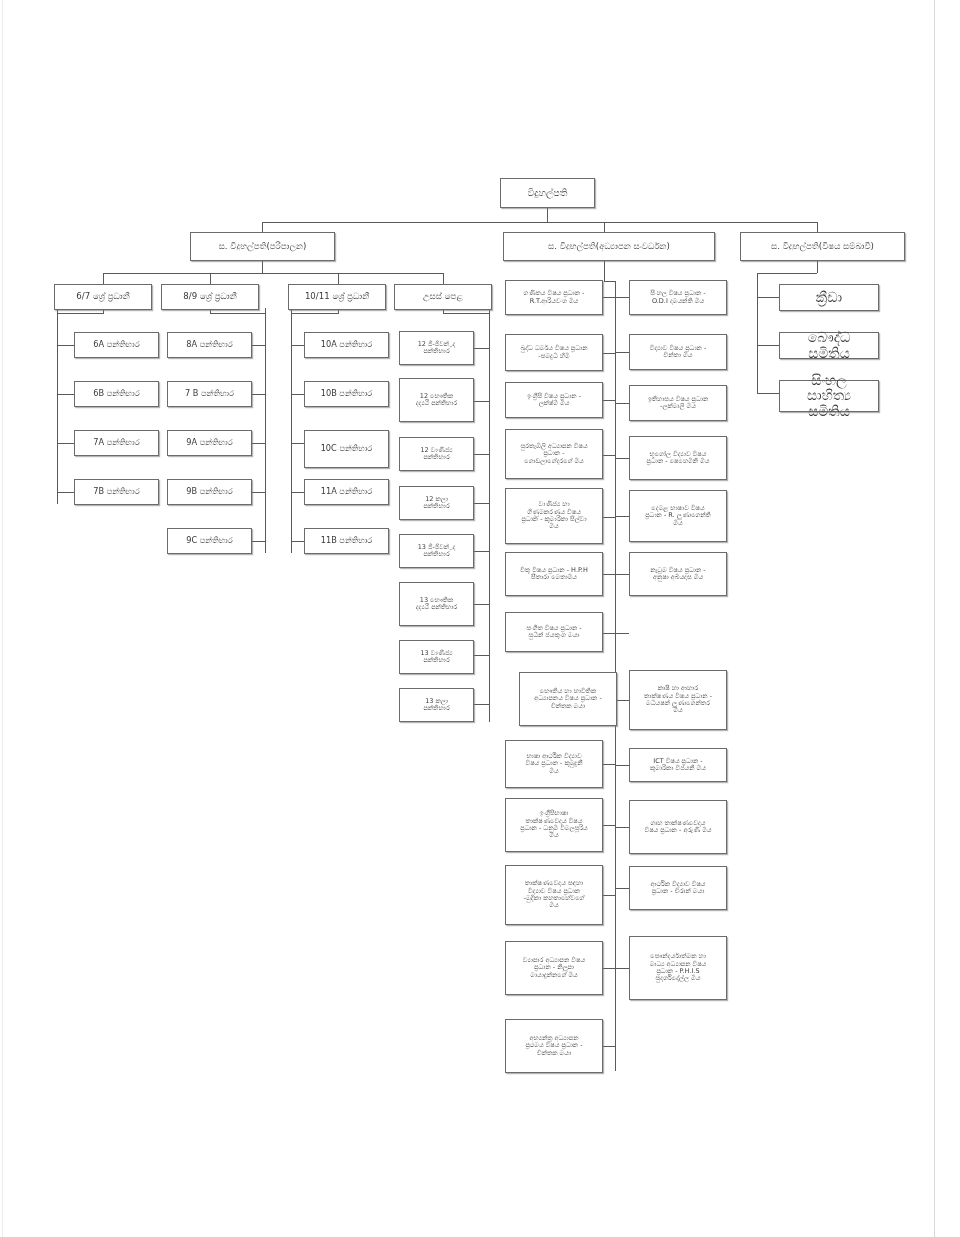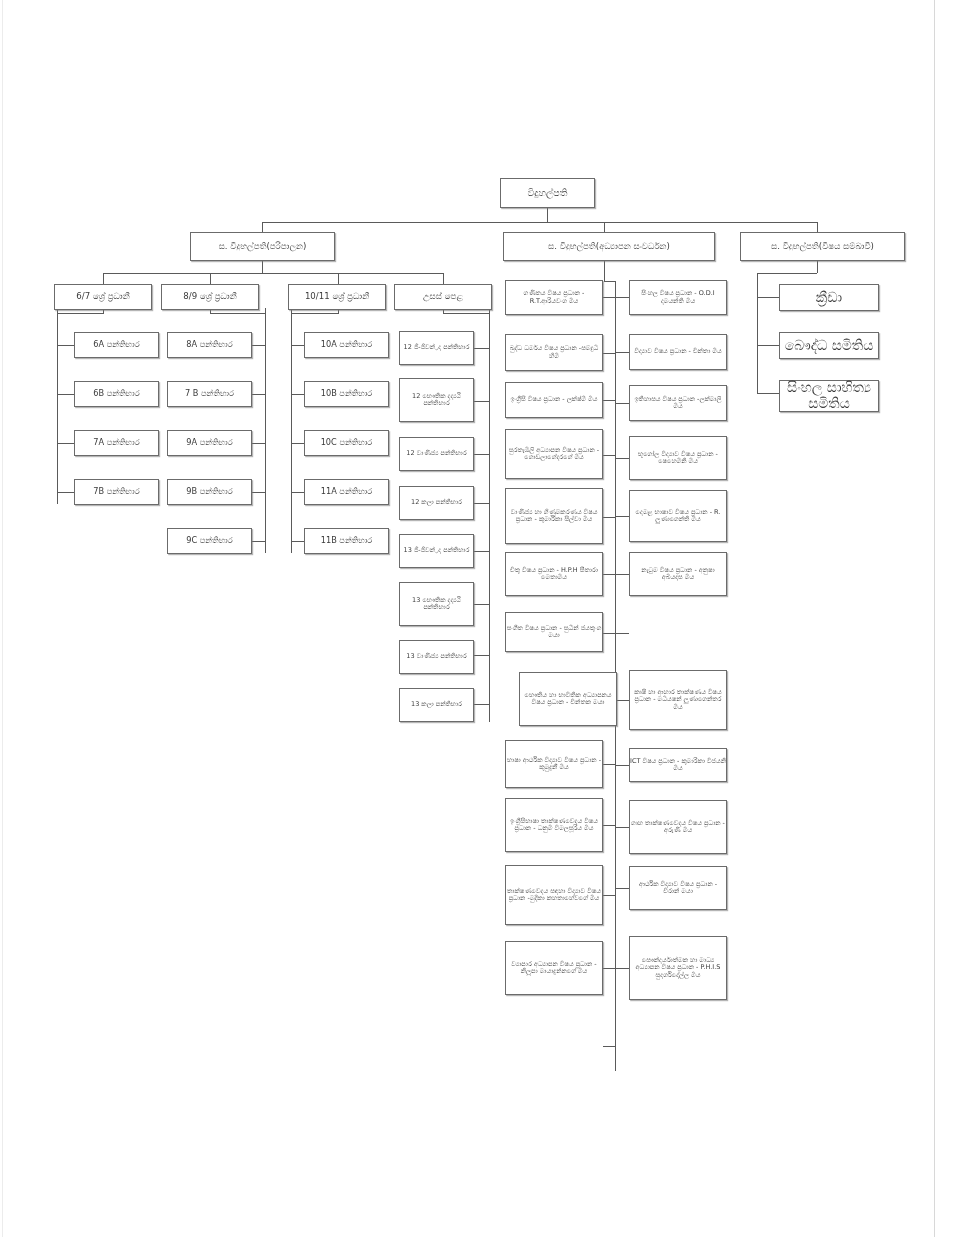--- a/index.html
+++ b/index.html
@@ -50,21 +50,21 @@
     position: absolute;
     box-sizing: border-box;
     border: 1.3px solid #6b6b6b;
     background: #ffffff;
     color: #3a3a3a;
     display: flex;
     align-items: center;
     justify-content: center;
     text-align: center;
     line-height: 1.12;
-    padding: 1px 0;
+    padding: 1px 14px;
     box-shadow: 1.2px 1.2px 0 rgba(120,120,120,0.55);
     z-index: 3;
   }
   .node span {
     display: block;
     width: 100%;
     word-wrap: break-word;
     overflow-wrap: break-word;
   }
   
@@ -238,21 +238,21 @@
     <div class="node n-class" style="left:167px; top:528px; width:85px; height:26px;">
       <span>9C පන්තිභාර</span>
     </div>
 
     <div class="node n-class" style="left:304px; top:332px; width:85px; height:26px;">
       <span>10A පන්තිභාර</span>
     </div>
     <div class="node n-class" style="left:304px; top:381px; width:85px; height:26px;">
       <span>10B පන්තිභාර</span>
     </div>
-    <div class="node n-class" style="left:304px; top:430px; width:85px; height:26px;">
+    <div class="node n-class" style="left:304px; top:430px; width:85px; height:38px;">
       <span>10C පන්තිභාර</span>
     </div>
     <div class="node n-class" style="left:304px; top:479px; width:85px; height:26px;">
       <span>11A පන්තිභාර</span>
     </div>
     <div class="node n-class" style="left:304px; top:528px; width:85px; height:26px;">
       <span>11B පන්තිභාර</span>
     </div>
 
     <div class="node n-subject" style="left:399px; top:331px; width:75px; height:34px;">
@@ -309,20 +309,23 @@
     </div>
     <div class="node n-subject" style="left:505px; top:798px; width:98px; height:54px;">
       <span>ඉංග්‍රීසිභාෂා තාක්ෂණවේදය විෂය ප්‍රධාන - ධනුමි විමලසූරිය මිය</span>
     </div>
     <div class="node n-subject" style="left:505px; top:865px; width:98px; height:60px;">
       <span>තාක්ෂණවේදය සඳහා විද්‍යාව විෂය ප්‍රධාන -මුදිකා කහතාහේවගේ මිය</span>
     </div>
     <div class="node n-subject" style="left:505px; top:941px; width:98px; height:54px;">
       <span>ව්‍යාපාර අධ්‍යාපන විෂය ප්‍රධාන - නිලූපා මායාදුන්නගේ මිය</span>
     </div>
+    <div class="node n-subject" style="left:505px; top:1019px; width:98px; height:54px;">
+      <span>අභ්‍යන්ත්‍ර අධ්‍යාපන ප්‍රථමය විෂය ප්‍රධාන - චින්තක මයා</span>
+    </div>
 
     <div class="node n-subject" style="left:629px; top:280px; width:98px; height:35px;">
       <span>සිංහල විෂය ප්‍රධාන - O.D.I දමයන්ති මිය</span>
     </div>
     <div class="node n-subject" style="left:629px; top:334px; width:98px; height:36px;">
       <span>විද්‍යාව විෂය ප්‍රධාන - චින්තා මිය</span>
     </div>
     <div class="node n-subject" style="left:629px; top:385px; width:98px; height:36px;">
       <span>ඉතිහාසය විෂය ප්‍රධාන -ලක්මාලී මිය</span>
     </div>

